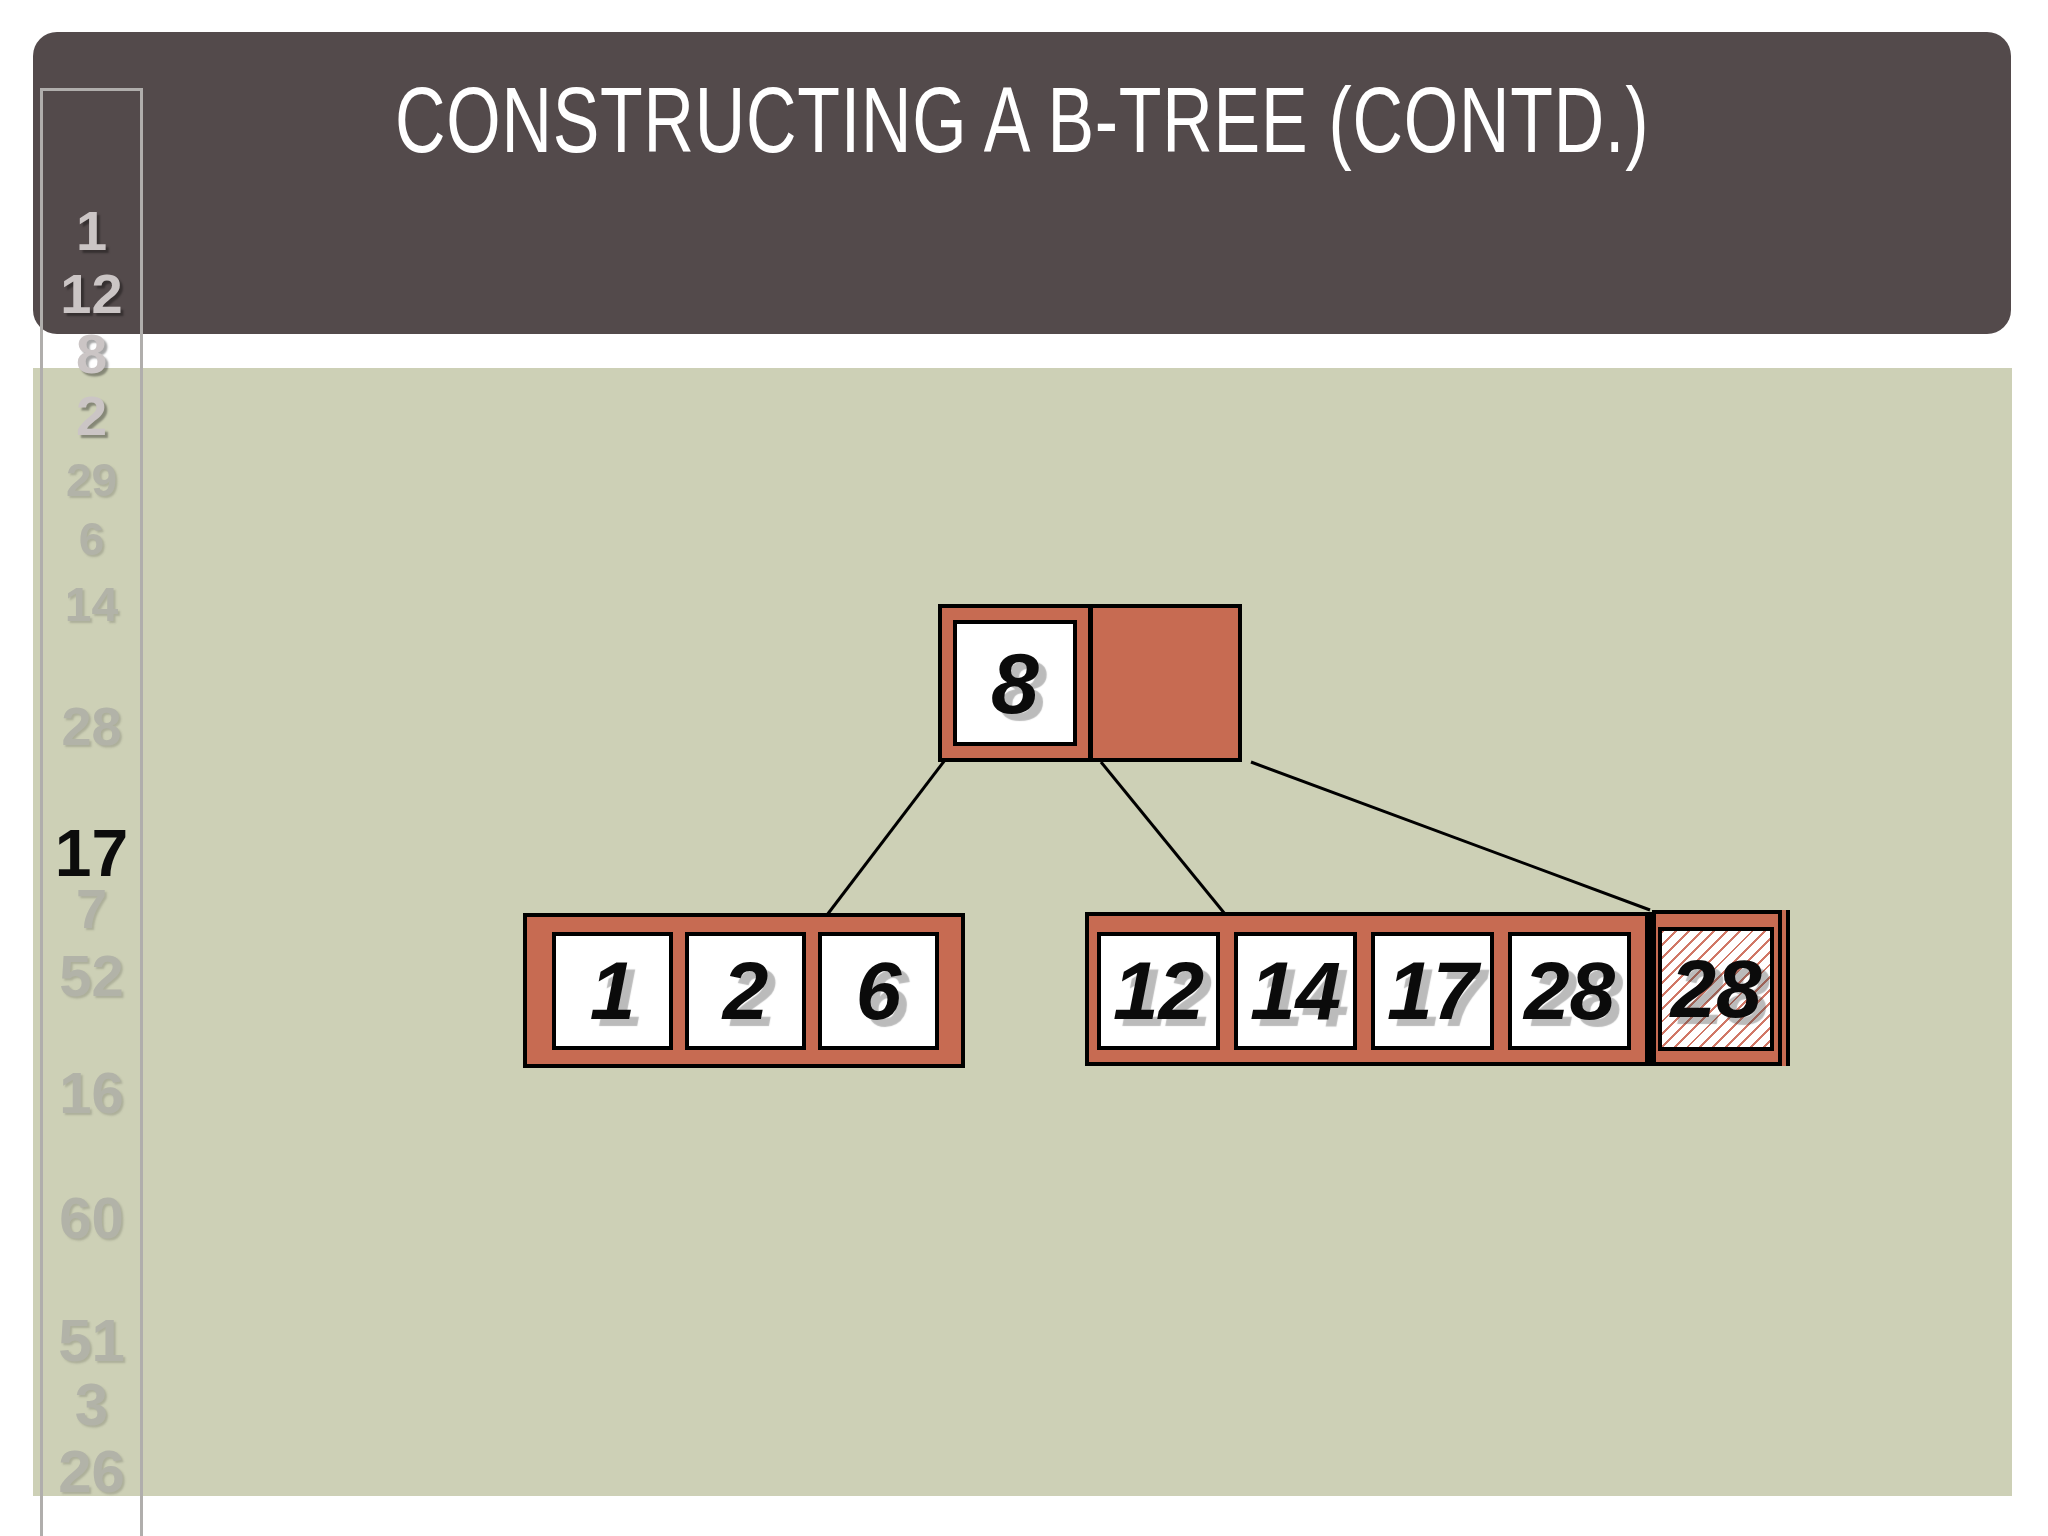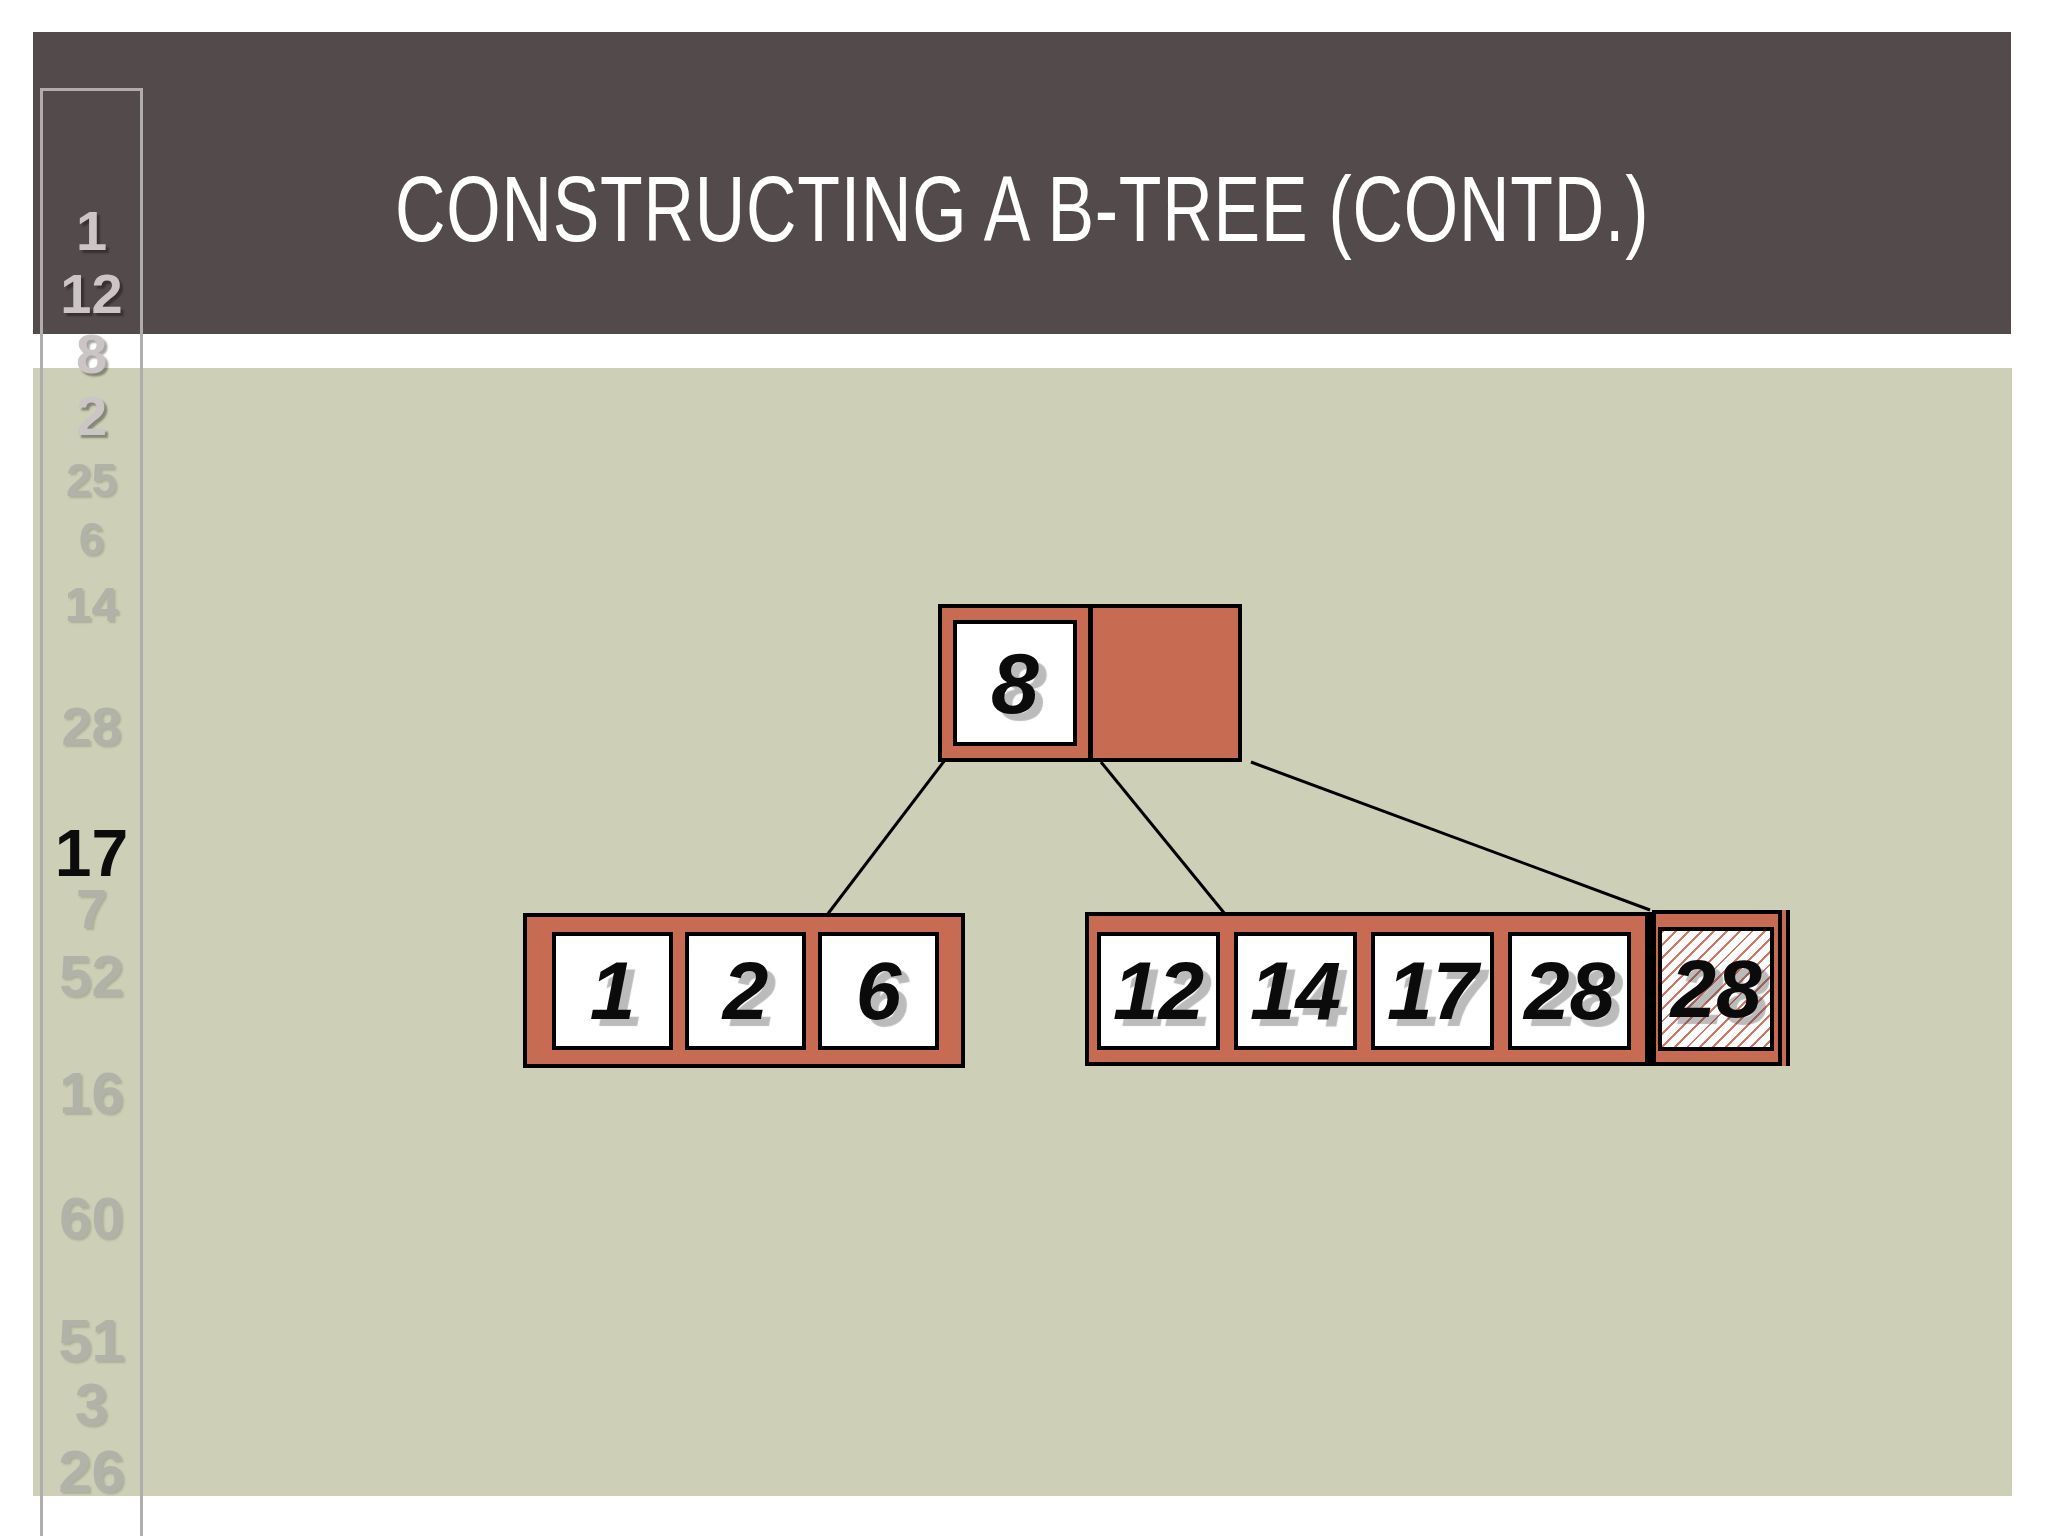--- a/index.html
+++ b/index.html
@@ -10,23 +10,24 @@
     background: #ffffff;
     overflow: hidden;
     font-family: "Liberation Sans", "DejaVu Sans", sans-serif;
   }
 
   
   .header {
     position: absolute; left: 33px; top: 32px;
     width: 1978px; height: 302px;
     background: var(--header_bg, #534a4b);
-    display: flex; align-items: center; justify-content: center;
-    padding-top: 52px;
+    display: flex; justify-content: center;
+    padding-top: 36px;
     z-index: 1;
+    border-radius: 24px;
   }
   .title {
     display: inline-block;
     transform: scaleX(0.76);
     transform-origin: center;
     font-size: 92px;
     font-weight: 400;
     letter-spacing: 1px;
     white-space: nowrap;
     color: var(--title_text, #ffffff);
@@ -162,21 +163,21 @@
   <div class="node appended">
     <div class="key-box">28</div>
   </div>
   <div class="end-bar"></div>
 
   <div class="sidebar-strip">
       <div class="side-num dark" style="top: 140px; font-size: 56px;">1</div>
       <div class="side-num dark" style="top: 203px; font-size: 56px;">12</div>
       <div class="side-num dark" style="top: 263px; font-size: 56px;">8</div>
       <div class="side-num dark" style="top: 325px; font-size: 56px;">2</div>
-      <div class="side-num green" style="top: 389px; font-size: 46px;">25</div>
+      <div class="side-num green" style="top: 389px; font-size: 46px;">29</div>
       <div class="side-num green" style="top: 448px; font-size: 46px;">6</div>
       <div class="side-num green" style="top: 514px; font-size: 48px;">14</div>
       <div class="side-num green" style="top: 635px; font-size: 54px;">28</div>
       <div class="side-num highlight" style="top: 762px; font-size: 66px;">17</div>
       <div class="side-num green" style="top: 818px; font-size: 56px;">7</div>
       <div class="side-num green" style="top: 872px; font-size: 58px; margin-top: 13px;">52</div>
       <div class="side-num green" style="top: 1002px; font-size: 58px;">16</div>
       <div class="side-num green" style="top: 1127px; font-size: 58px;">60</div>
       <div class="side-num green" style="top: 1250px; font-size: 60px;">51</div>
       <div class="side-num green" style="top: 1314px; font-size: 60px;">3</div>

